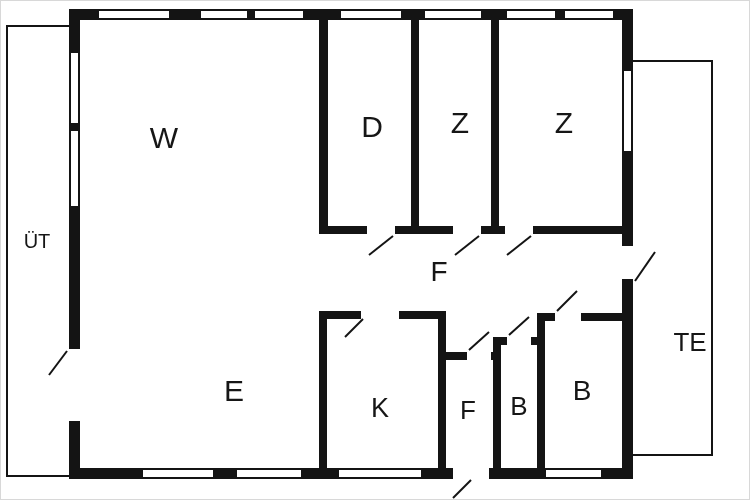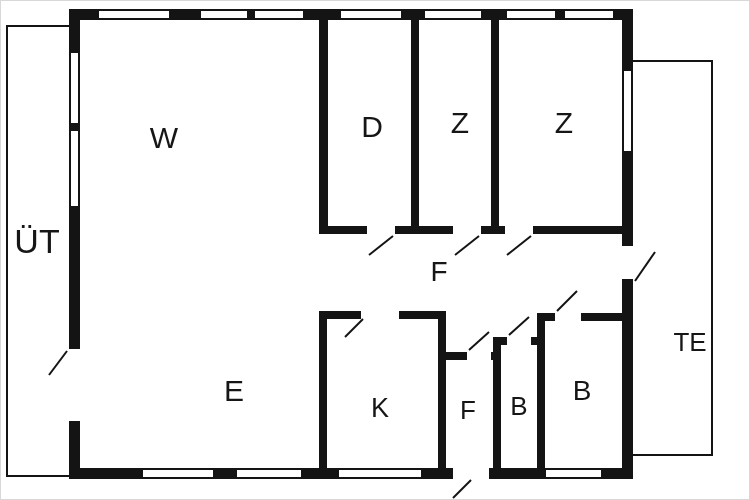--- a/index.html
+++ b/index.html
@@ -84,21 +84,21 @@
     <line x1="506" y1="254" x2="530" y2="235" stroke="#141414" stroke-width="2"></line>
     <line x1="362" y1="318" x2="344" y2="336" stroke="#141414" stroke-width="2"></line>
     <line x1="468" y1="349" x2="488" y2="331" stroke="#141414" stroke-width="2"></line>
     <line x1="508" y1="334" x2="528" y2="316" stroke="#141414" stroke-width="2"></line>
     <line x1="556" y1="310" x2="576" y2="290" stroke="#141414" stroke-width="2"></line>
     <line x1="634" y1="280" x2="654" y2="251" stroke="#141414" stroke-width="2"></line>
     <line x1="66" y1="350" x2="48" y2="374" stroke="#141414" stroke-width="2"></line>
     <line x1="470" y1="479" x2="452" y2="497" stroke="#141414" stroke-width="2"></line>
   </svg>
 
-  <span class="lbl" style="left:36px;  top:240px; font-size:34px;">ÜT</span>
+  <span class="lbl" style="left:36px;  top:240px; font-size:20px;">ÜT</span>
   <span class="lbl" style="left:163px; top:137px; font-size:30px;">W</span>
   <span class="lbl" style="left:371px; top:126px; font-size:30px;">D</span>
   <span class="lbl" style="left:459px; top:122px; font-size:30px;">Z</span>
   <span class="lbl" style="left:563px; top:122px; font-size:30px;">Z</span>
   <span class="lbl" style="left:438px; top:271px; font-size:28px;">F</span>
   <span class="lbl" style="left:233px; top:390px; font-size:30px;">E</span>
   <span class="lbl" style="left:379px; top:407px; font-size:27px;">K</span>
   <span class="lbl" style="left:467px; top:409px; font-size:26px;">F</span>
   <span class="lbl" style="left:518px; top:405px; font-size:26px;">B</span>
   <span class="lbl" style="left:581px; top:390px; font-size:28px;">B</span>

